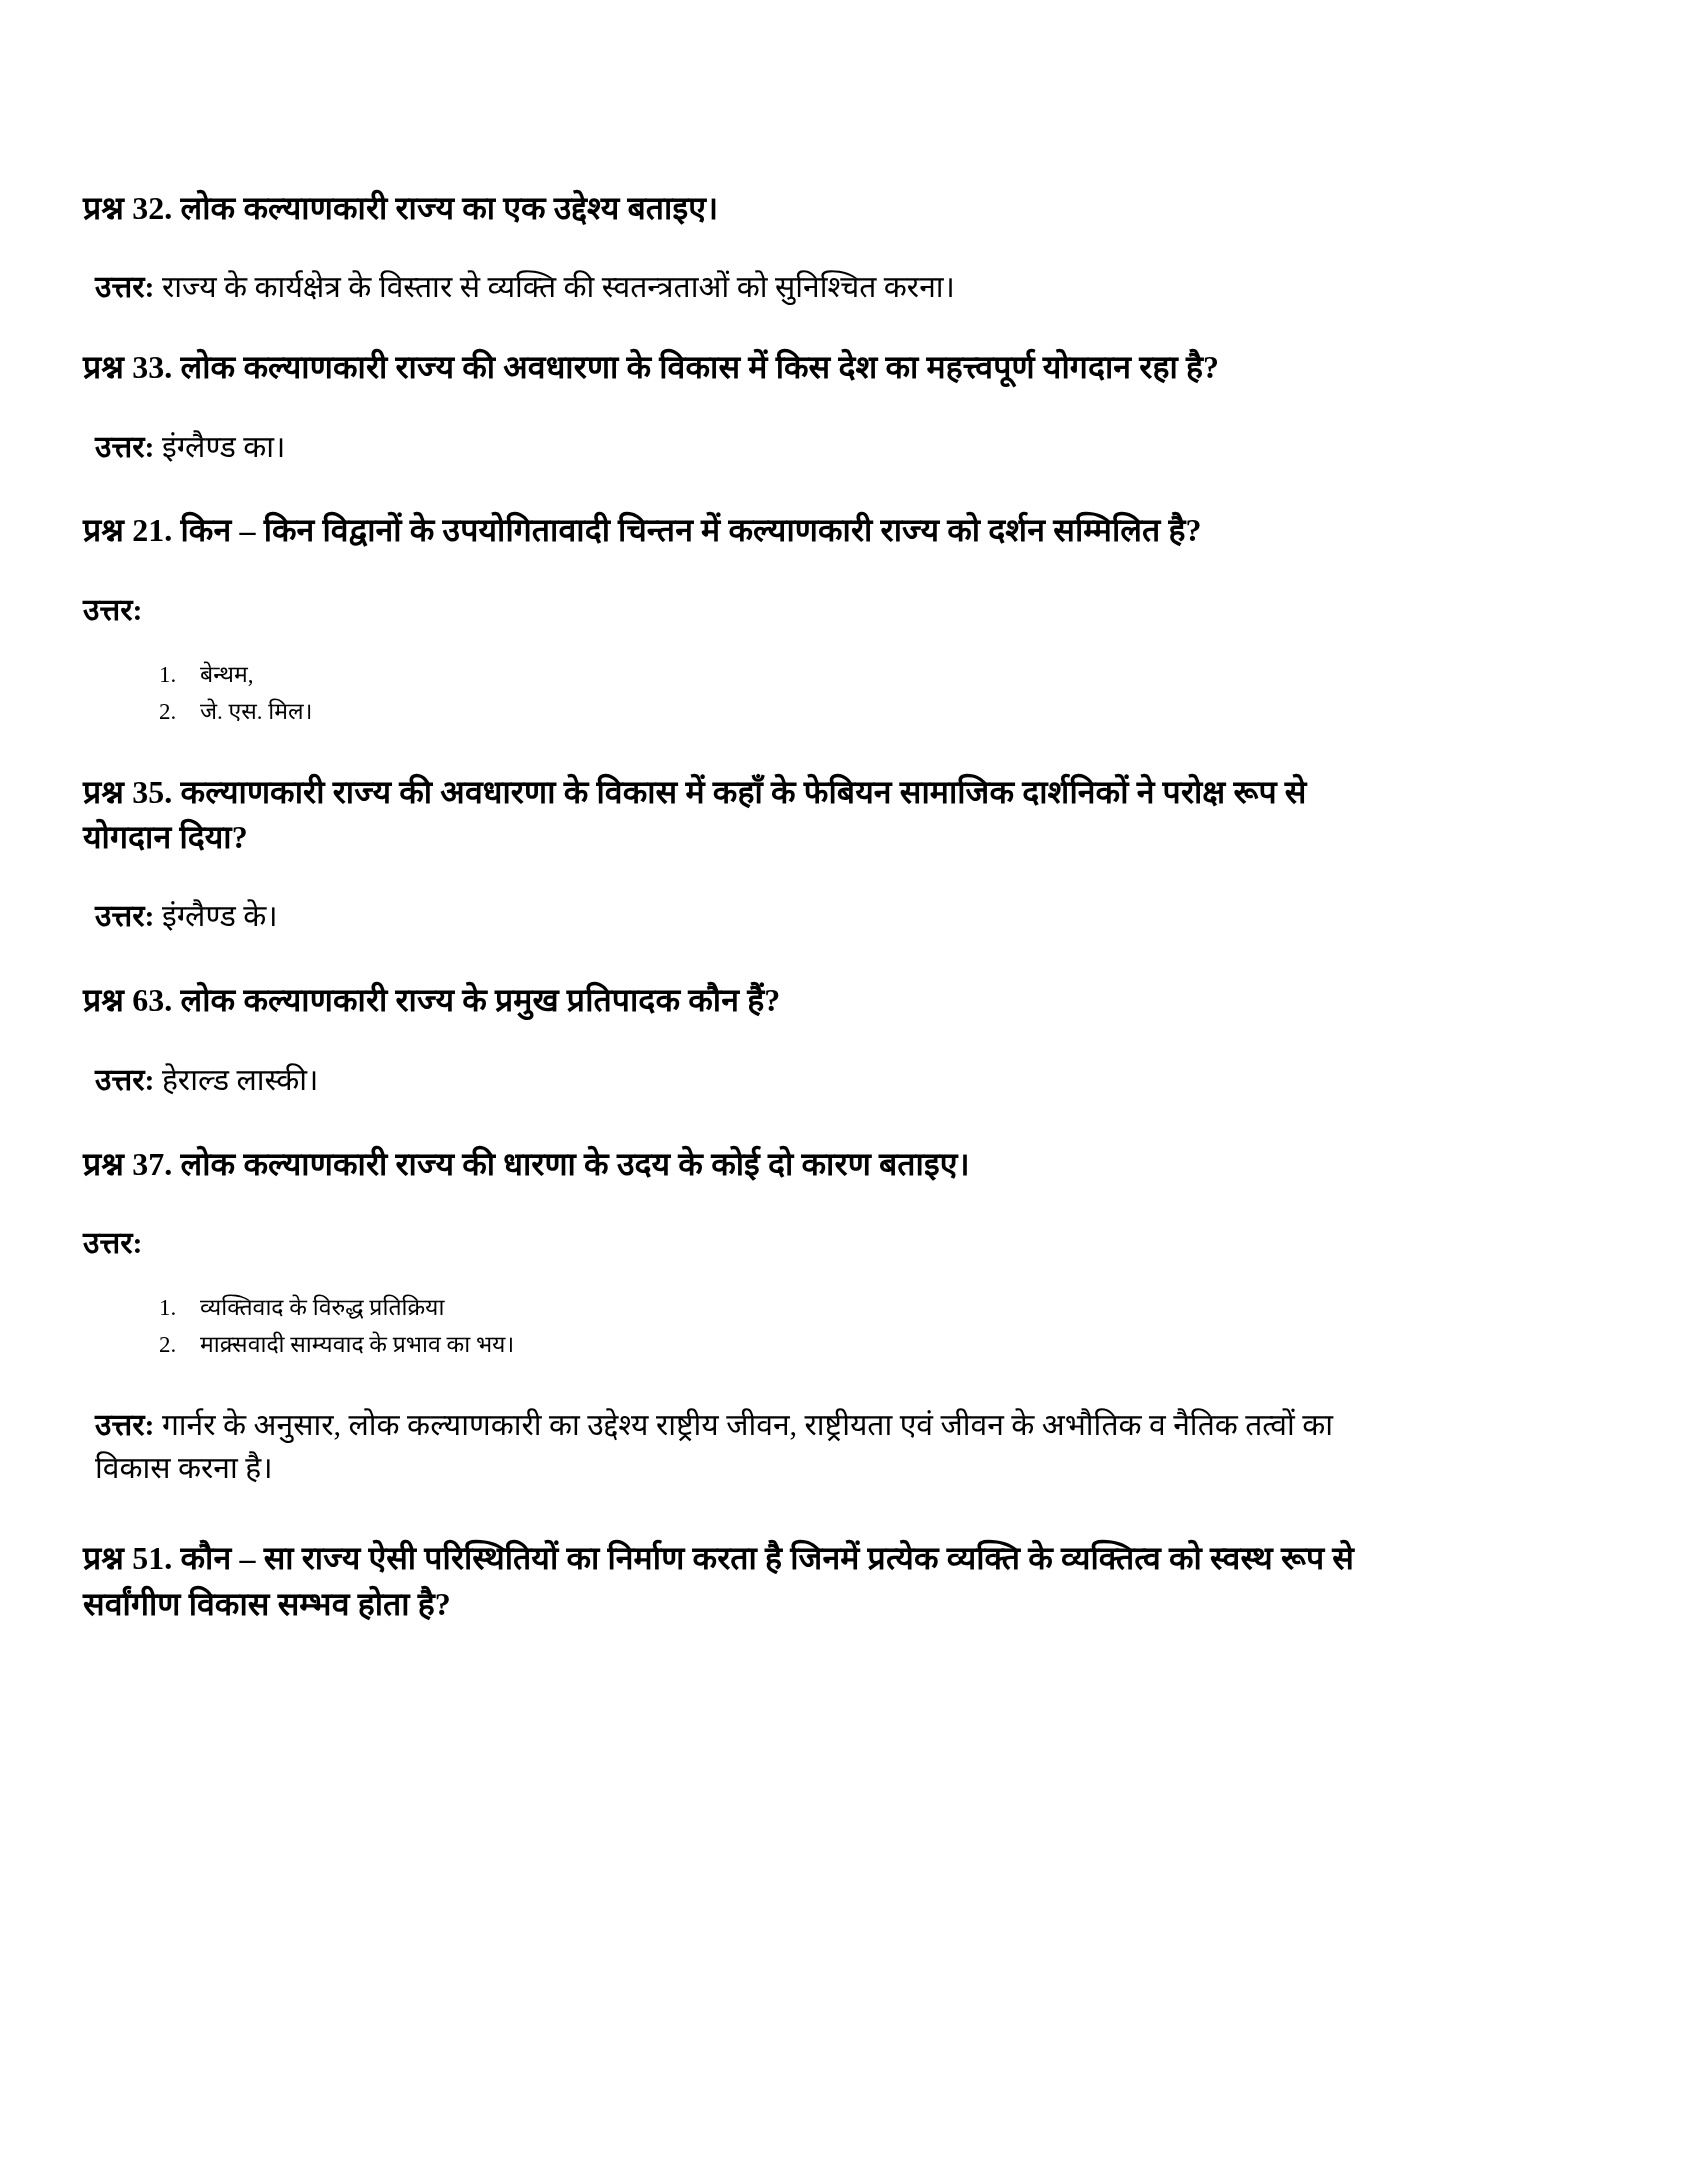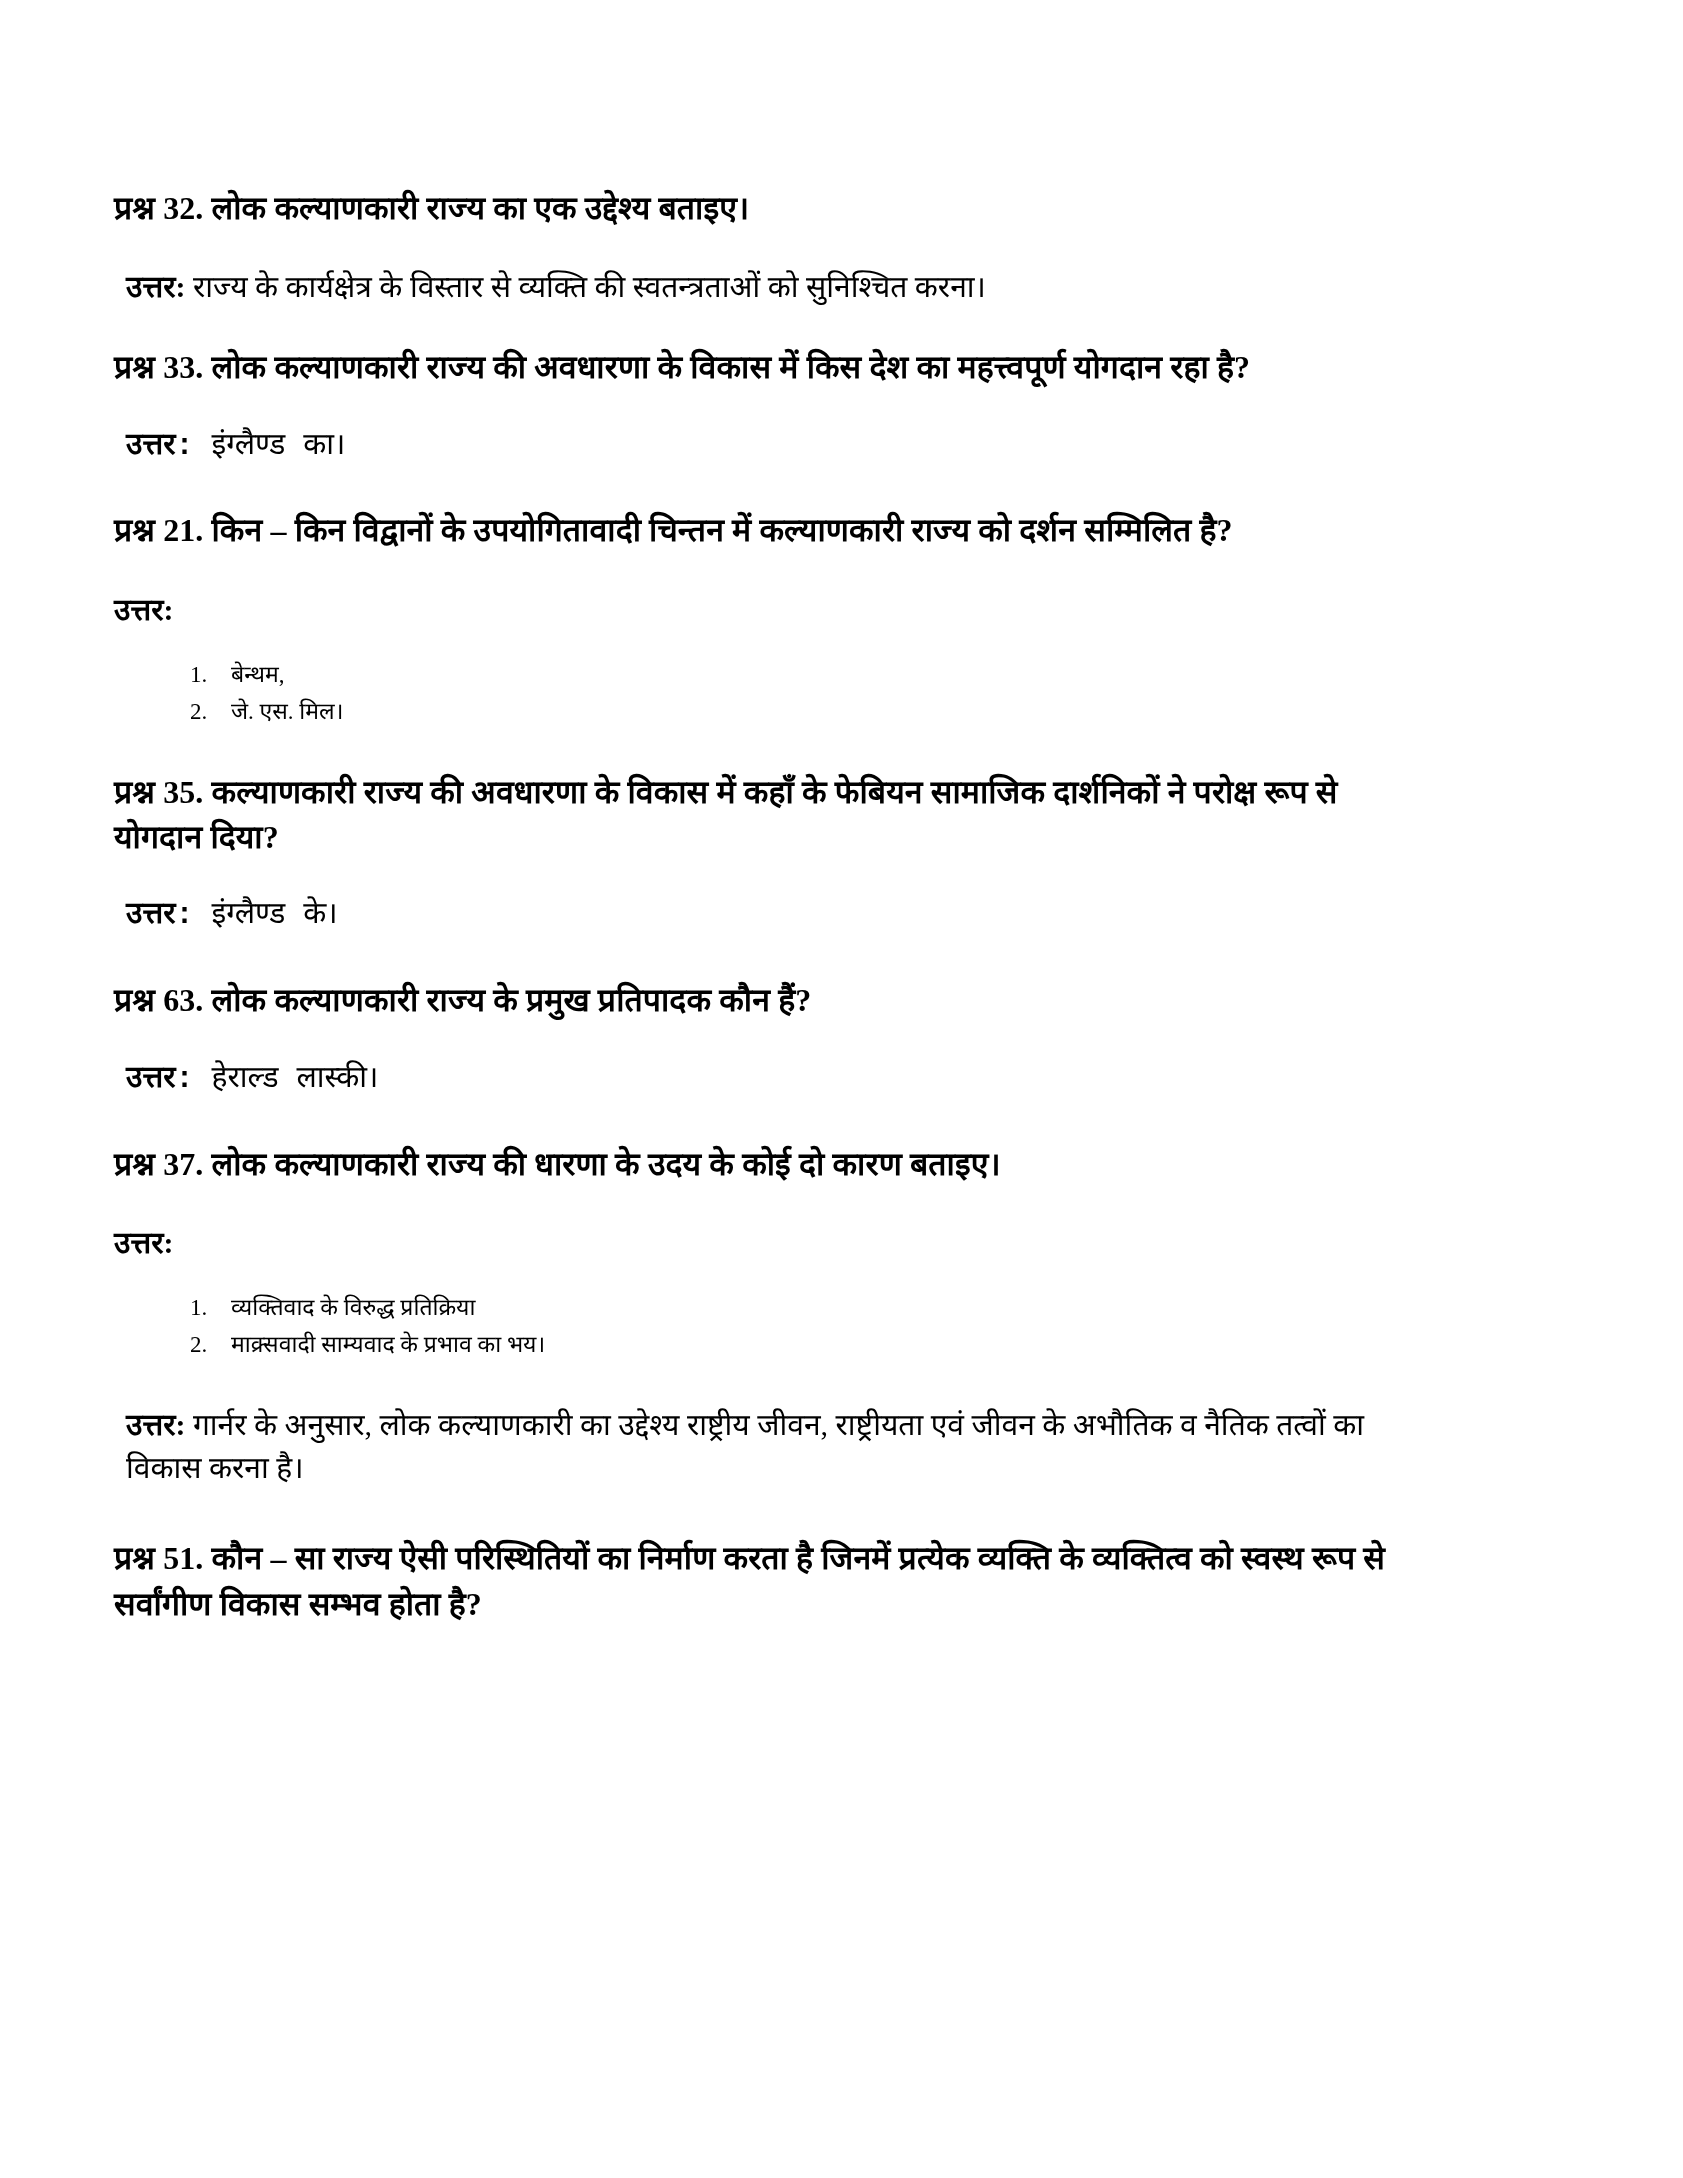--- a/index.html
+++ b/index.html
@@ -14,21 +14,21 @@
     font-family: "Liberation Serif", "DejaVu Serif", serif;
     color: #000000;
     -webkit-font-smoothing: antialiased;
   }
   .page {
     position: relative;
     box-sizing: border-box;
     width: 1683px;
     height: 1847px;
     background: #ffffff;
-    padding: 186px 173px 0 114px;
+    padding: 186px 173px 0 83px;
   }
   .content {
     width: 1317px;
   }
   
   .q-block {
     margin: 0 0 34px 0;
   }
   .q-heading {
     font-weight: bold;
@@ -65,21 +65,21 @@
     padding: 0 0 0 99px;
     list-style-type: decimal;
     list-style-position: outside;
   }
   ol.a-list li {
     font-size: 23px;
     line-height: 1.52;
     padding-left: 18px;
     margin: 0 0 2px 0;
   }
-  .gap-md { margin-bottom: 40px; font-family: Liberation Mono, monospace; }
+  .gap-md { margin-bottom: 40px; }
   .gap-lg { margin-bottom: 46px; }
 </style>
 </head>
 <body>
 
 <div class="page">
   <div class="content">
 
     <div class="q-block">
       <p class="q-heading">प्रश्न 32. लोक कल्याणकारी राज्य का एक उद्देश्य बताइए।</p>

